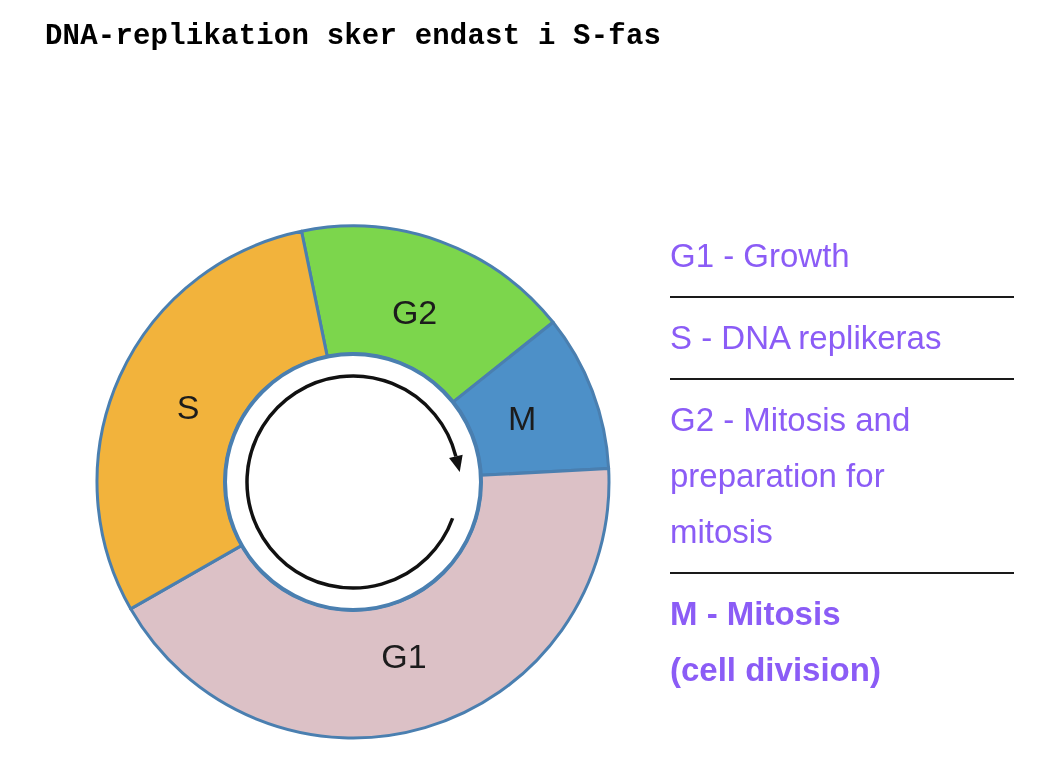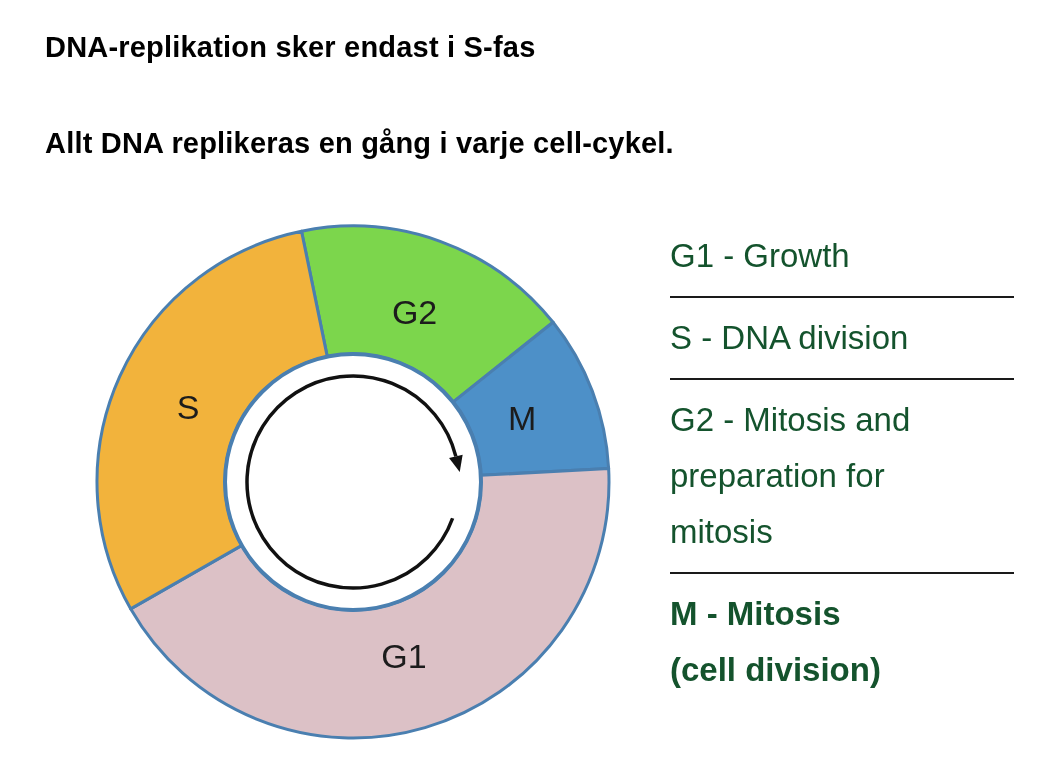--- a/index.html
+++ b/index.html
@@ -8,63 +8,62 @@
     width:1060px; height:770px;
     font-family:"Liberation Sans", sans-serif;
   }
   .page { position:relative; width:1060px; height:770px; background:#ffffff; overflow:hidden; }
 
   .heading {
     position:absolute; left:45px;
     font-size:29px; font-weight:600; color:#000000; letter-spacing:0.2px;
     white-space:nowrap;
   }
-  .heading.line1 { top:31px; }
+  .heading.line1 { top:20px;font-family:Liberation Mono, monospace; }
   .heading.line2 { top:127px; }
 
   .donut { position:absolute; left:92px; top:221px; width:522px; height:522px; }
   .seg-label {
     font-family:"Liberation Sans", sans-serif;
     font-size:34px; fill:#1c1c1c;
   }
 
   .legend {
     position:absolute; left:670px; top:216px; width:344px;
-    color:#14532d; font-size:33px; line-height:56px;
+    color:#8b5cf6; font-size:33px; line-height:56px;
   }
   .legend-item {
     white-space:pre-line;
     padding:12px 0;
     border-bottom:2px solid #1a1a1a;
   }
   .legend-item:last-child { border-bottom:none;font-weight:bold; }
 </style>
 </head>
 <body>
 
 <div class="page">
   <div class="heading line1">DNA-replikation sker endast i S-fas</div>
-  <div class="heading line2">Allt DNA replikeras en gång i varje cell-cykel.</div>
 
   <svg class="donut" viewBox="0 0 522 522">
       <path d="M 209.52405218663282 10.228736102567979 A 256 256 0 0 1 461.0692409392175 101.28682324239693 L 361.03462046960874 181.14341162119848 A 128 128 0 0 0 235.26202609331642 135.61436805128398 Z" fill="#7cd64c" stroke="#4a7fb0" stroke-width="3" stroke-linejoin="round"></path>
       <path d="M 461.0692409392175 101.28682324239693 A 256 256 0 0 1 516.6491608971709 247.60199520180623 L 388.82458044858544 254.30099760090312 A 128 128 0 0 0 361.03462046960874 181.14341162119848 Z" fill="#4d90c8" stroke="#4a7fb0" stroke-width="3" stroke-linejoin="round"></path>
       <path d="M 516.6491608971709 247.60199520180623 A 256 256 0 0 1 38.63033230382305 387.83741911869635 L 149.8151661519115 324.41870955934814 A 128 128 0 0 0 388.82458044858544 254.30099760090312 Z" fill="#dcc1c6" stroke="#4a7fb0" stroke-width="3" stroke-linejoin="round"></path>
       <path d="M 38.630332303823025 387.8374191186963 A 256 256 0 0 1 209.52405218663282 10.228736102567979 L 235.26202609331642 135.61436805128398 A 128 128 0 0 0 149.8151661519115 324.41870955934814 Z" fill="#f2b33c" stroke="#4a7fb0" stroke-width="3" stroke-linejoin="round"></path>
       <circle cx="261" cy="261" r="128" fill="#ffffff" stroke="#4a7fb0" stroke-width="4"></circle>
       <path d="M 360.6074178033063 297.2541351925209 A 106 106 0 1 1 363.85134698525565 235.3562790664352" fill="none" stroke="#111111" stroke-width="3.5"></path>
       <polygon points="367.7220973148503,250.88101068685114 370.64341706918765,233.66282579723753 357.05927690132364,237.04973233563288" fill="#111111"></polygon>
       <text x="322.608698588562" y="90.80784901111414" text-anchor="middle" dominant-baseline="central" class="seg-label" fill="#1c1c1c">G2</text>
       <text x="430.2034474276786" y="196.72563980412707" text-anchor="middle" dominant-baseline="central" class="seg-label" fill="#1c1c1c">M</text>
       <text x="311.95225840279244" y="434.68035975220414" text-anchor="middle" dominant-baseline="central" class="seg-label" fill="#1c1c1c">G1</text>
       <text x="96.1010693726787" y="186.37197123087145" text-anchor="middle" dominant-baseline="central" class="seg-label" fill="#1c1c1c">S</text>
     </svg>
 
   <div class="legend">
     <div class="legend-item">G1 - Growth</div>
-    <div class="legend-item">S - DNA division</div>
+    <div class="legend-item">S - DNA replikeras</div>
     <div class="legend-item">G2 - Mitosis and
 preparation for
 mitosis</div>
     <div class="legend-item">M - Mitosis
 (cell division)</div>
   </div>
 </div>
 
 </body></html>

